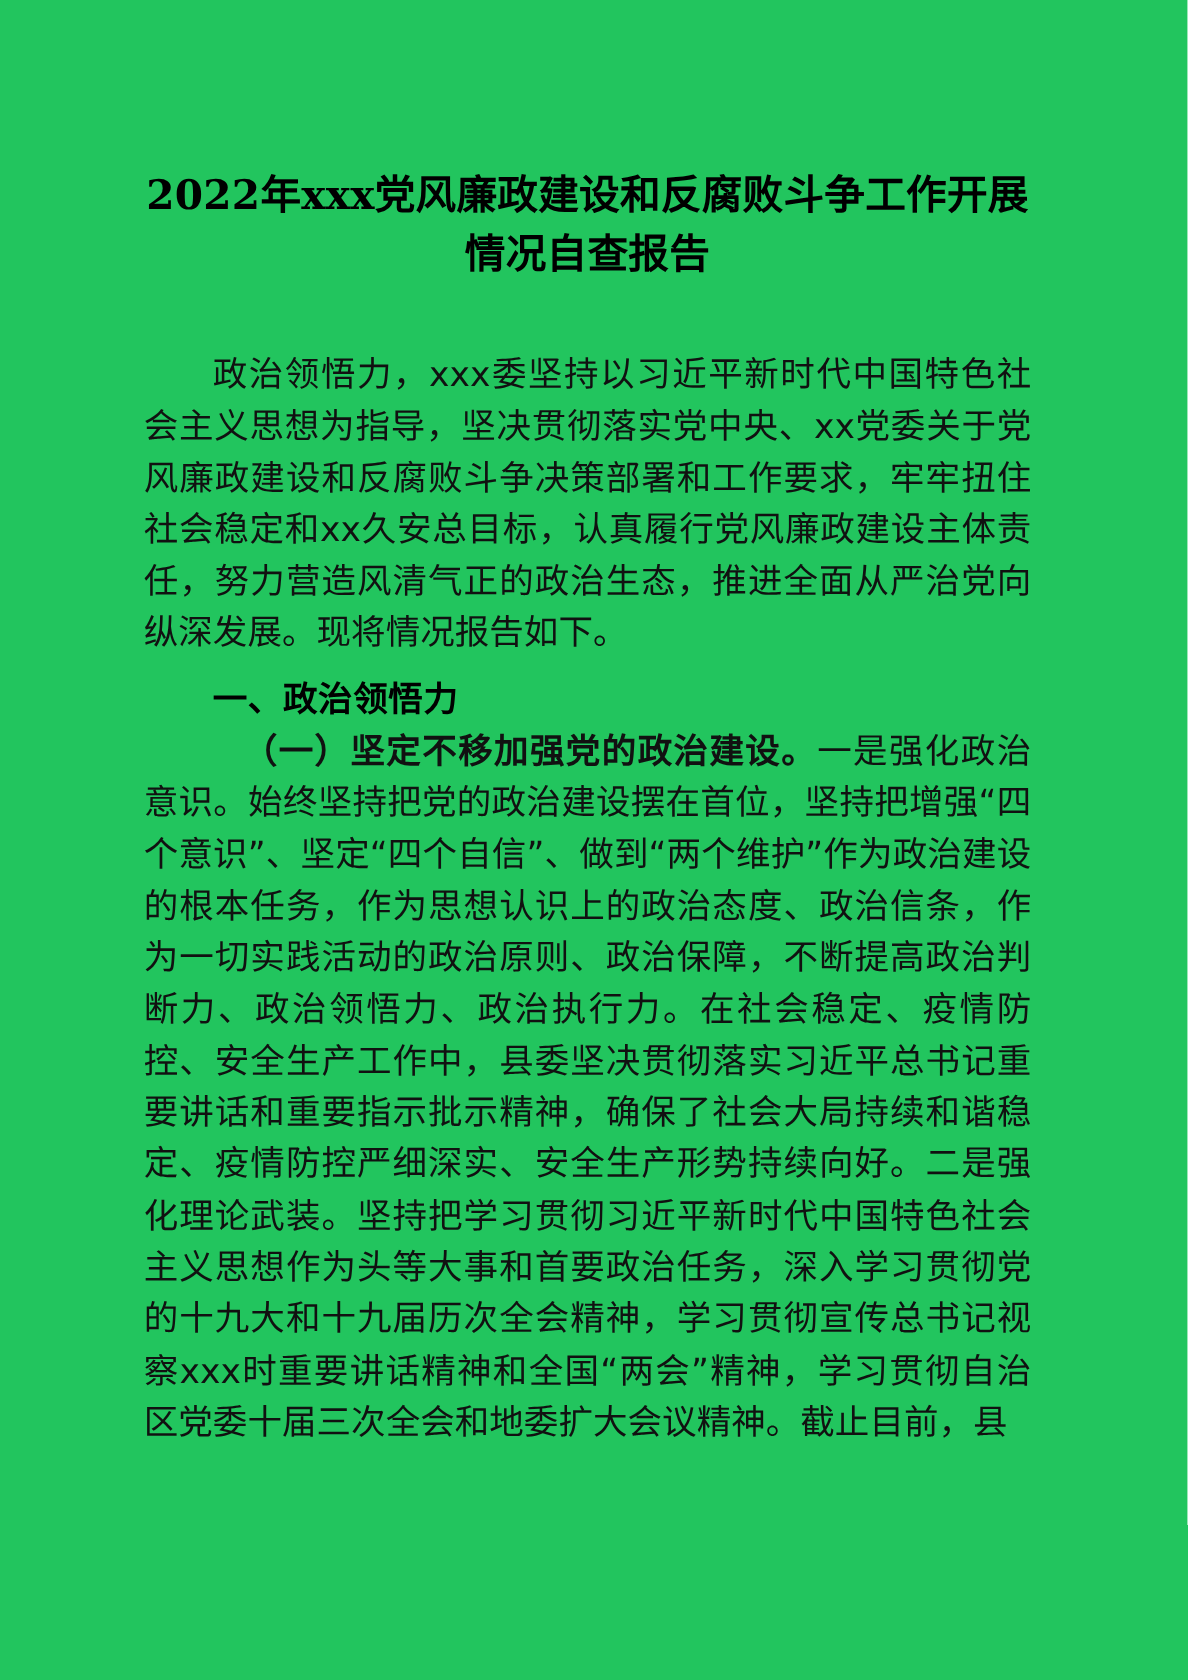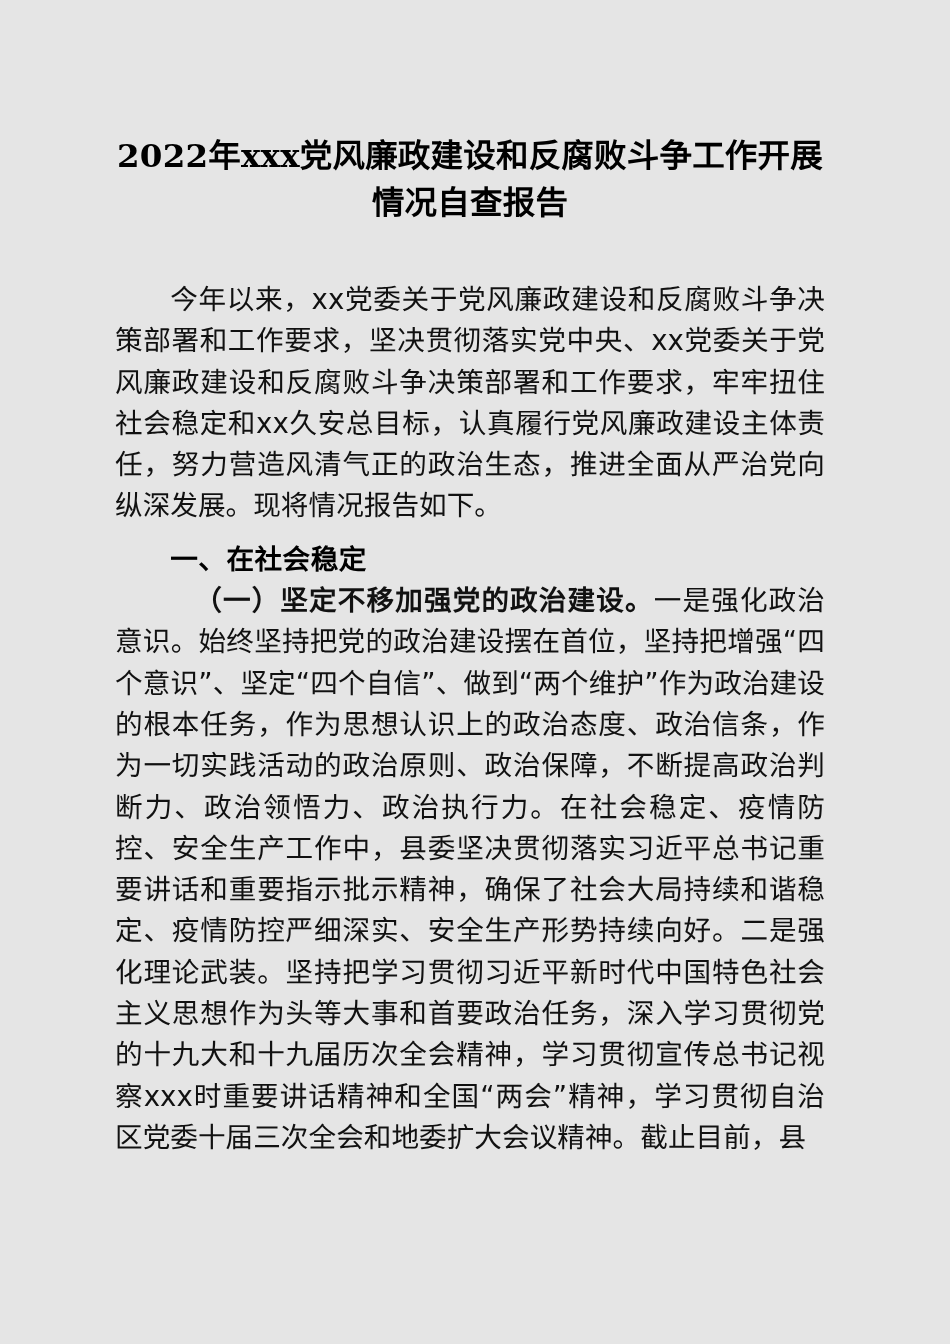--- a/index.html
+++ b/index.html
@@ -10,21 +10,21 @@
   }
   body {
     font-family: "DejaVu Serif", "Liberation Serif", serif;
     color: #000000;
   }
   .page {
     position: relative;
     width: 950px;
     height: 1344px;
     margin: 0 auto;
-    background: #e5e5e5;
+    background: #22c55e;
     overflow: hidden;
     box-sizing: border-box;
   }
   .content {
     position: absolute;
     left: 115px;
     top: 0;
     width: 710px;
   }
   
@@ -81,20 +81,20 @@
   }
 </style>
 </head>
 <body>
 
 <div class="page">
   <div class="content">
 
     <h1 class="doc-title">2022年xxx党风廉政建设和反腐败斗争工作开展情况自查报告</h1>
 
-    <p class="para indent first-para">今年以来，xx党委关于党风廉政建设和反腐败斗争决策部署和工作要求，坚决贯彻落实党中央、xx党委关于党风廉政建设和反腐败斗争决策部署和工作要求，牢牢扭住社会稳定和xx久安总目标，认真履行党风廉政建设主体责任，努力营造风清气正的政治生态，推进全面从严治党向纵深发展。现将情况报告如下。</p>
+    <p class="para indent first-para">政治领悟力，xxx委坚持以习近平新时代中国特色社会主义思想为指导，坚决贯彻落实党中央、xx党委关于党风廉政建设和反腐败斗争决策部署和工作要求，牢牢扭住社会稳定和xx久安总目标，认真履行党风廉政建设主体责任，努力营造风清气正的政治生态，推进全面从严治党向纵深发展。现将情况报告如下。</p>
 
-    <h2 class="section-heading">一、在社会稳定</h2>
+    <h2 class="section-heading">一、政治领悟力</h2>
 
     <p class="para indent after-heading"><span class="lead">（一）坚定不移加强党的政治建设。</span><span>一是强化政治意识。始终坚持把党的政治建设摆在首位，坚持把增强“四个意识”、坚定“四个自信”、做到“两个维护”作为政治建设的根本任务，作为思想认识上的政治态度、政治信条，作为一切实践活动的政治原则、政治保障，不断提高政治判断力、政治领悟力、政治执行力。在社会稳定、疫情防控、安全生产工作中，县委坚决贯彻落实习近平总书记重要讲话和重要指示批示精神，确保了社会大局持续和谐稳定、疫情防控严细深实、安全生产形势持续向好。二是强化理论武装。坚持把学习贯彻习近平新时代中国特色社会主义思想作为头等大事和首要政治任务，深入学习贯彻党的十九大和十九届历次全会精神，学习贯彻宣传总书记视察xxx时重要讲话精神和全国“两会”精神，学习贯彻自治区党委十届三次全会和地委扩大会议精神。截止目前，县</span></p>
 
   </div>
 </div>
 
 </body></html>

